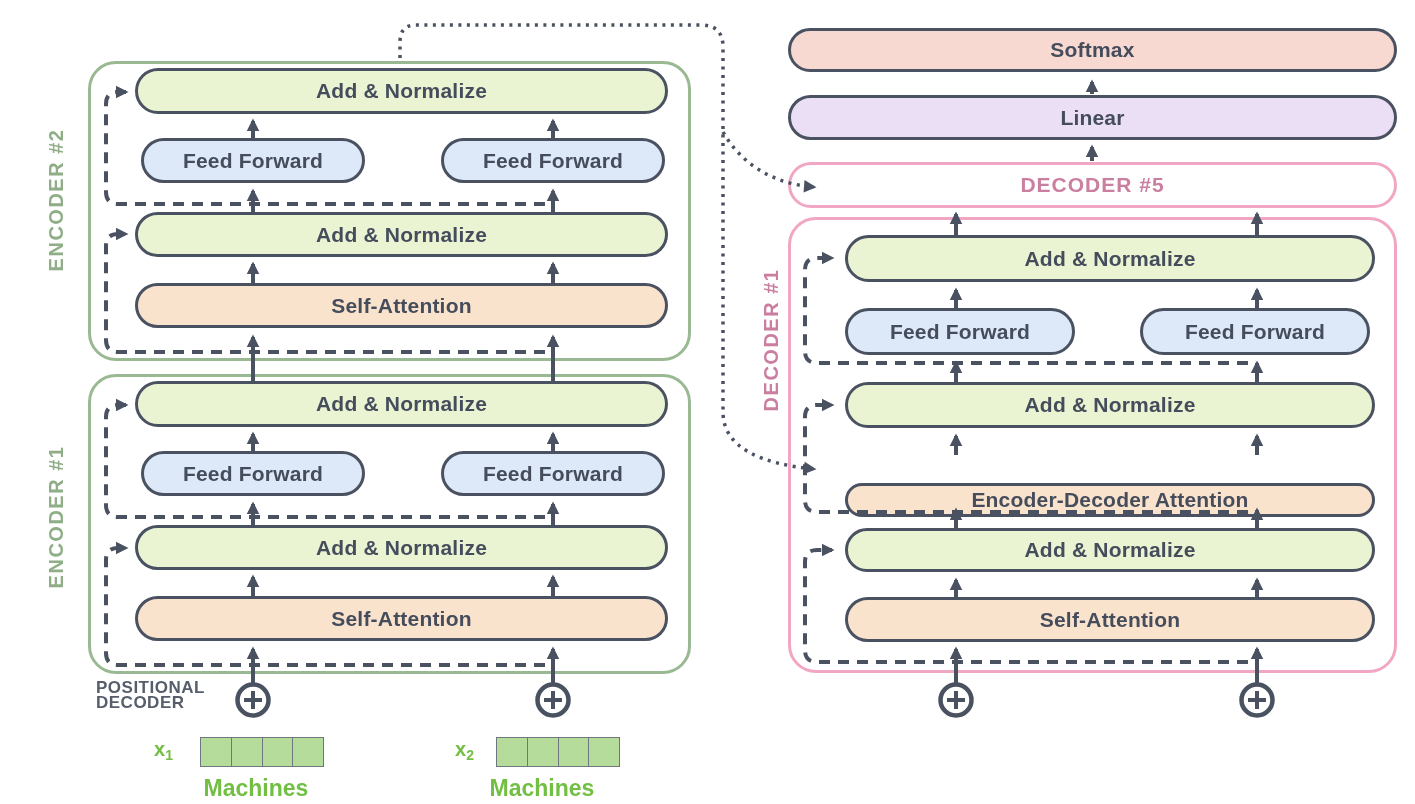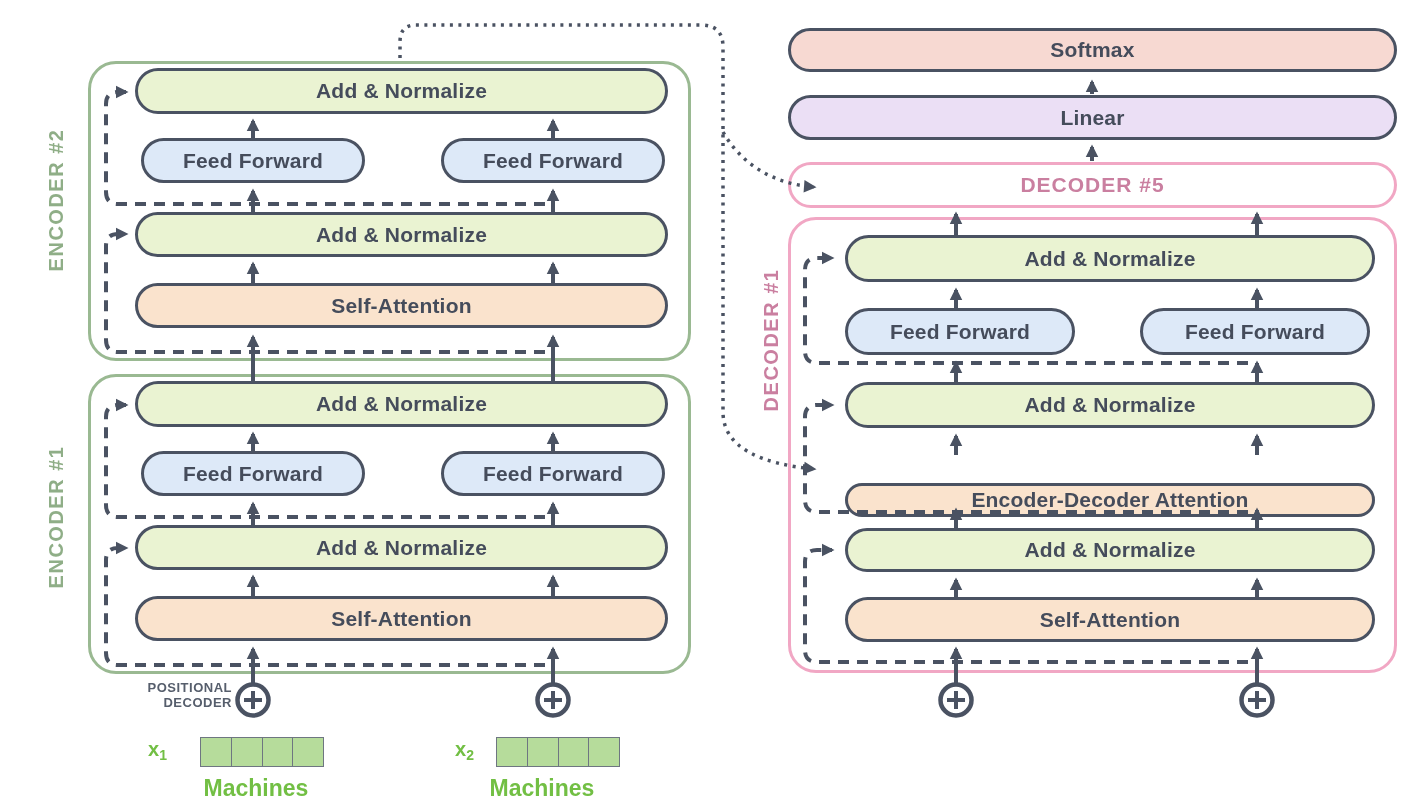--- a/index.html
+++ b/index.html
@@ -23,22 +23,22 @@
   .fill-orange{background:var(--orange_fill);}
   .fill-salmon{background:var(--salmon_fill);}
   .fill-lavender{background:var(--lavender_fill);}
   .dec2{position:absolute;display:flex;align-items:center;justify-content:center;
         border:3px solid var(--dec_border);border-radius:23px;background:#fff;
         font-size:21px;font-weight:600;color:var(--dec_label);letter-spacing:1px;}
   .vlabel{position:absolute;white-space:nowrap;font-size:20px;font-weight:700;
           letter-spacing:1.5px;transform:translate(-50%,-50%) rotate(-90deg);}
   .enc-label{color:var(--enc_label);}
   .dec-label{color:var(--dec_label);}
-  .posenc{position:absolute;left:96px;top:680px;width:136px;text-align:right;
-          font-size:13px;line-height:15px;font-weight:700;letter-spacing:.5px;color:#565e6c;}
+  .posenc{position:absolute;left:96px;top:680px;width:136px;
+          font-size:17px;line-height:15px;font-weight:700;letter-spacing:.5px;color:#565e6c;}
   .xlabel{position:absolute;font-size:20px;font-weight:700;color:var(--bright_green);}
   .xlabel .sub{font-size:14px;vertical-align:-4px;}
   .cells{position:absolute;display:flex;width:124px;height:30px;border:1.5px solid var(--cell-border,#6e7681);}
   .cells{border:1.5px solid var(--cell_border);}
   .cell{flex:1;background:var(--cell_fill);}
   .cell + .cell{border-left:1.5px solid var(--cell_border);}
   .word{position:absolute;width:200px;text-align:center;font-size:23px;font-weight:700;color:var(--bright_green);}
   svg.links{position:absolute;left:0;top:0;z-index:2;pointer-events:none;}
   .lay{z-index:1;}
   .sld{fill:none;stroke:var(--ink);stroke-width:4;}
@@ -84,21 +84,21 @@
   <div class="pill fill-green lay" style="left:845px;top:382px;width:530px;height:46px;">Add &amp; Normalize</div>
   <div class="pill fill-orange lay" style="left:845px;top:455px;width:530px;height:34px;margin-top:28px;">Encoder-Decoder Attention</div>
   <div class="pill fill-green lay" style="left:845px;top:528px;width:530px;height:44px;">Add &amp; Normalize</div>
   <div class="pill fill-orange lay" style="left:845px;top:597px;width:530px;height:45px;">Self-Attention</div>
 
   <div class="posenc lay">
     <div>POSITIONAL</div>
     <div>DECODER</div>
   </div>
 
-  <div class="xlabel lay" style="left:148px;top:738px;"><span>x</span><span class="sub">1</span></div>
+  <div class="xlabel lay" style="left:154px;top:738px;"><span>x</span><span class="sub">1</span></div>
   <div class="cells lay" style="left:200px;top:737px;">
     <div class="cell"></div>
     <div class="cell"></div>
     <div class="cell"></div>
     <div class="cell"></div>
   </div>
   <div class="word lay" style="left:156px;top:775px;">Machines</div>
 
   <div class="xlabel lay" style="left:455px;top:738px;"><span>x</span><span class="sub">2</span></div>
   <div class="cells lay" style="left:496px;top:737px;">

